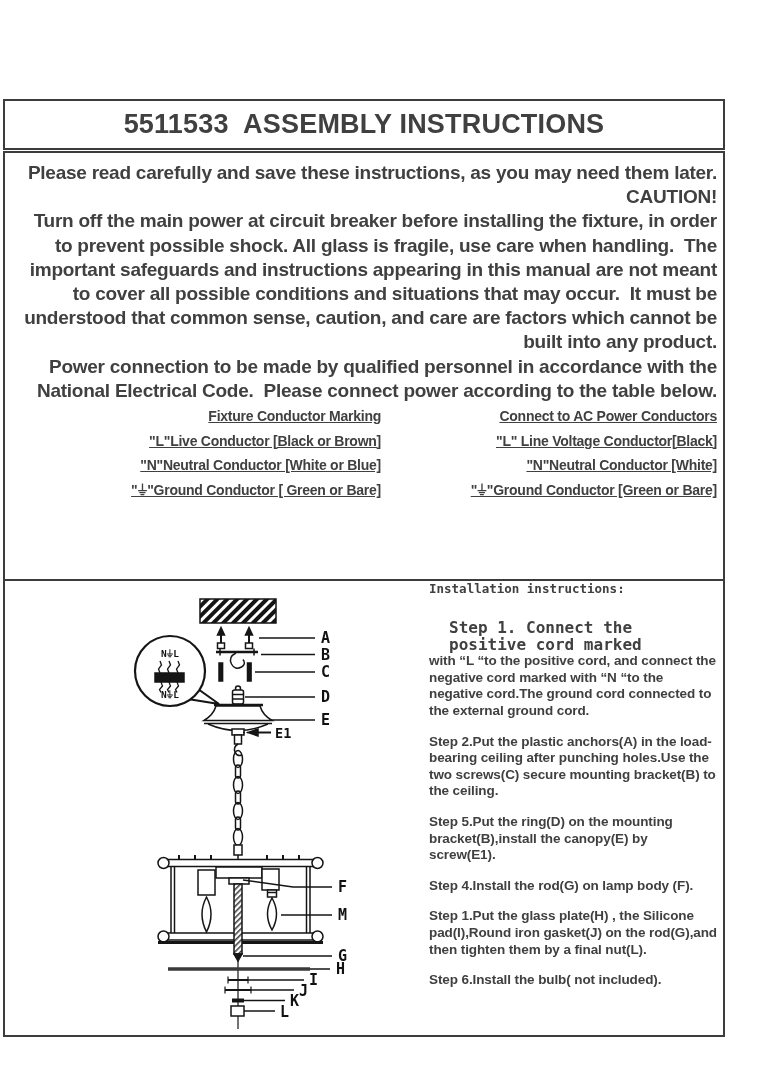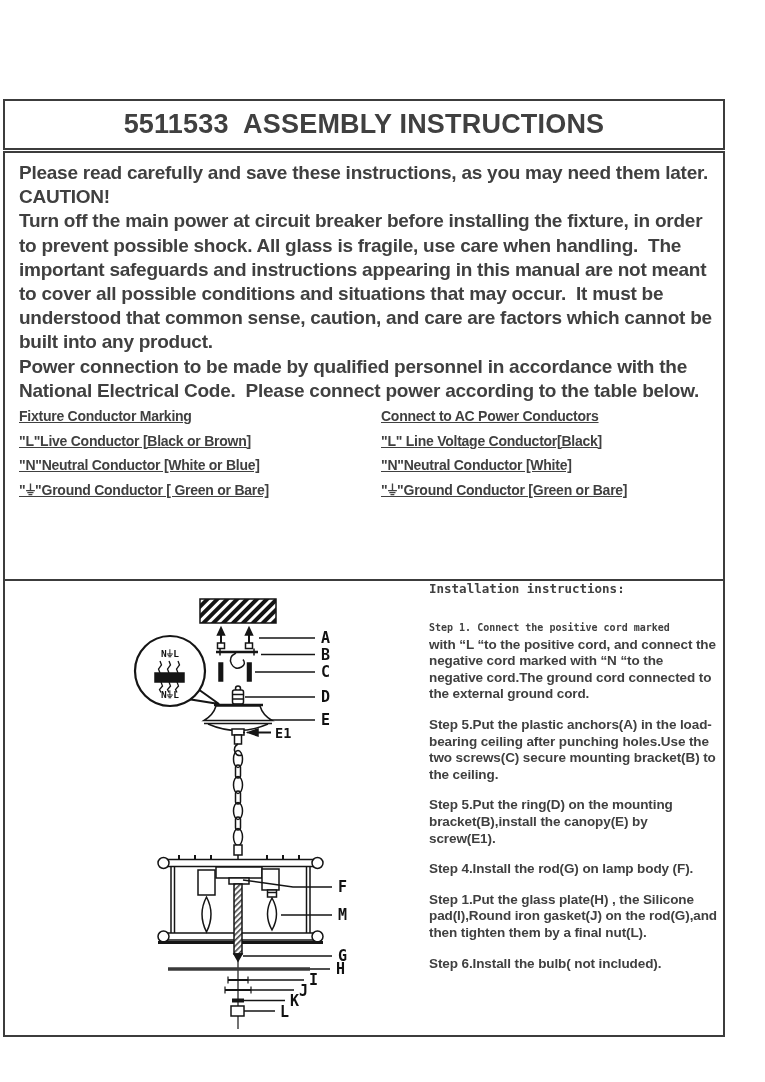--- a/index.html
+++ b/index.html
@@ -2,33 +2,33 @@
 <html><head>
 <meta charset="utf-8">
 <style>
   html,body{margin:0;padding:0;background:#fff;}
   .sheet{position:relative;width:765px;height:1082px;background:#fff;overflow:hidden;
          font-family:"Liberation Sans","DejaVu Sans",sans-serif;color:#404040;}
   .title-box{position:absolute;left:3px;top:99px;width:718px;height:47px;
              border:2px solid #3c3c3c;display:flex;align-items:center;justify-content:center;box-sizing:content-box;}
   .title{font-size:27px;font-weight:bold;white-space:pre;letter-spacing:.2px;}
   .main-box{position:absolute;left:3px;top:151px;width:718px;height:882px;border:2px solid #3c3c3c;}
-  .text-section{height:428px;border-bottom:2px solid #3c3c3c;padding:8px 6px 0 14px;box-sizing:border-box;overflow:hidden;}
+  .text-section{height:428px;border-bottom:2px solid #3c3c3c;padding:8px 6px 0 14px;box-sizing:border-box;overflow:hidden;text-align:right;}
   p.notice{margin:0;font-size:19px;font-weight:bold;line-height:24.2px;letter-spacing:-.25px;white-space:pre-wrap;}
   .cond-table{margin-top:1px;}
   .cond-row{display:flex;font-size:14px;font-weight:bold;line-height:24.6px;letter-spacing:-.25px;white-space:pre-wrap;text-decoration:underline;}
   .cond-row .cl{width:362px;flex:none;}
   .cond-row .cr{flex:1;}
   .diagram-section{display:flex;height:450px;}
   .diagram-wrap{flex:none;width:424px;height:450px;}
   .install-col{width:288px;}
   .mono{font-family:"DejaVu Sans Mono",monospace;}
   .ins-heading{font-size:12.5px;font-weight:bold;margin-bottom:24px;}
   .step{font-size:13.5px;font-weight:bold;line-height:16.6px;margin-bottom:14px;letter-spacing:-.1px;}
-  .mono-line{display:block;font-family:"DejaVu Sans Mono",monospace;font-size:10px;letter-spacing:0;}
+  .mono-line{display:block;font-family:"DejaVu Sans Mono",monospace;font-size:16px;letter-spacing:0;margin-left:20px;}
   svg text{font-family:"DejaVu Sans Mono",monospace;font-weight:bold;fill:#111;font-size:15px;}
   svg text.small{font-size:13.5px;}
   svg text.tiny{font-size:9.5px;}
 </style>
 </head>
 <body>
 
 <div class="sheet">
 
   <div class="title-box">
@@ -235,21 +235,21 @@
       </svg>
       </div>
 
       <div class="install-col">
         <div class="mono ins-heading">Installation instructions:</div>
 
         <div class="step">
           <span class="mono-line">Step 1. Connect the positive cord marked</span>
           <span>with “L “to the positive cord, and connect the negative cord marked with “N “to the negative cord.The ground cord connected to the external ground cord.</span>
         </div>
-        <div class="step">Step 5.Put the plastic anchors(A) in the load-bearing ceiling after punching holes.Use the two screws(C) secure mounting bracket(B) to the ceiling.</div>
+        <div class="step">Step 2.Put the plastic anchors(A) in the load-bearing ceiling after punching holes.Use the two screws(C) secure mounting bracket(B) to the ceiling.</div>
         <div class="step">Step 5.Put the ring(D) on the mounting bracket(B),install the canopy(E) by screw(E1).</div>
         <div class="step">Step 4.Install the rod(G) on lamp body (F).</div>
         <div class="step">Step 1.Put the glass plate(H) , the Silicone pad(I),Round iron gasket(J) on the rod(G),and then tighten them by a final nut(L).</div>
         <div class="step">Step 6.Install the bulb( not included).</div>
       </div>
     </div>
 
   </div>
 </div>
 

